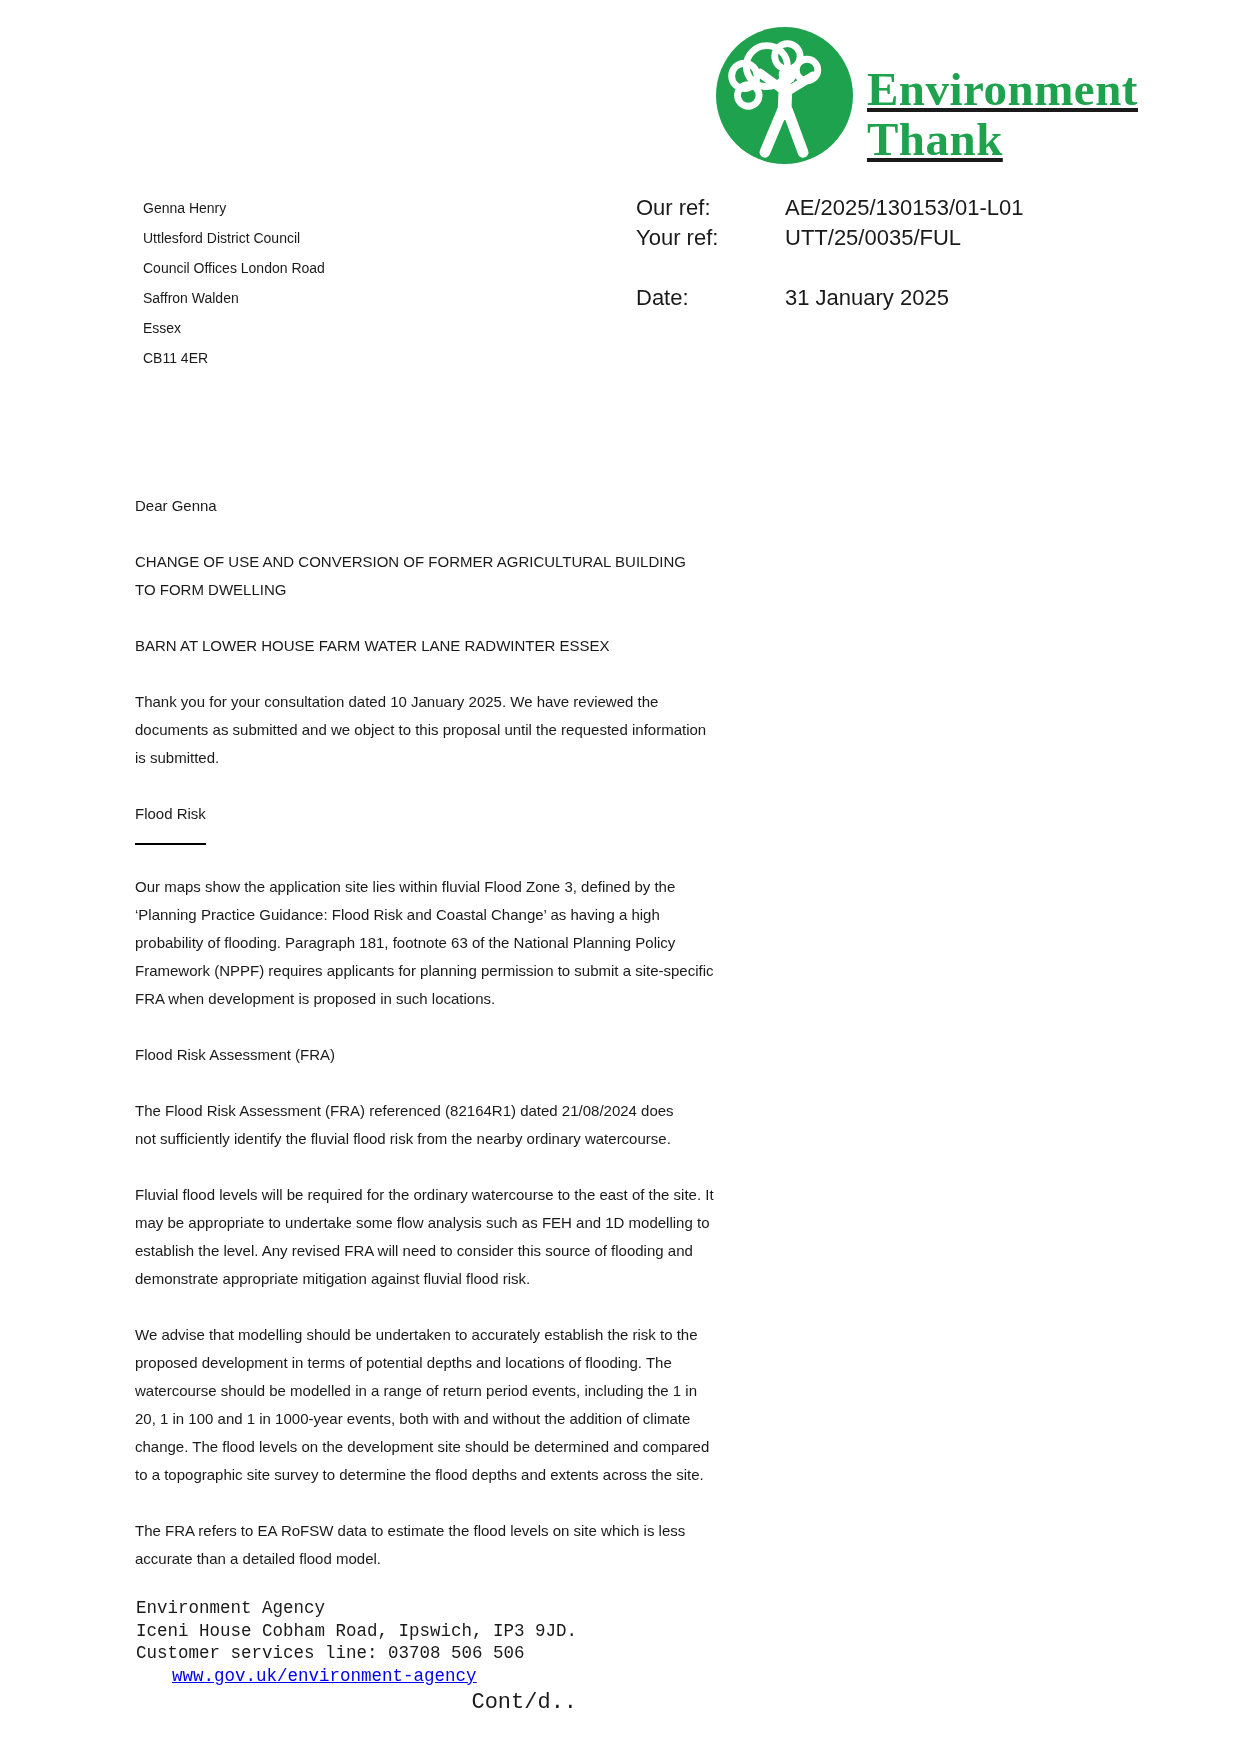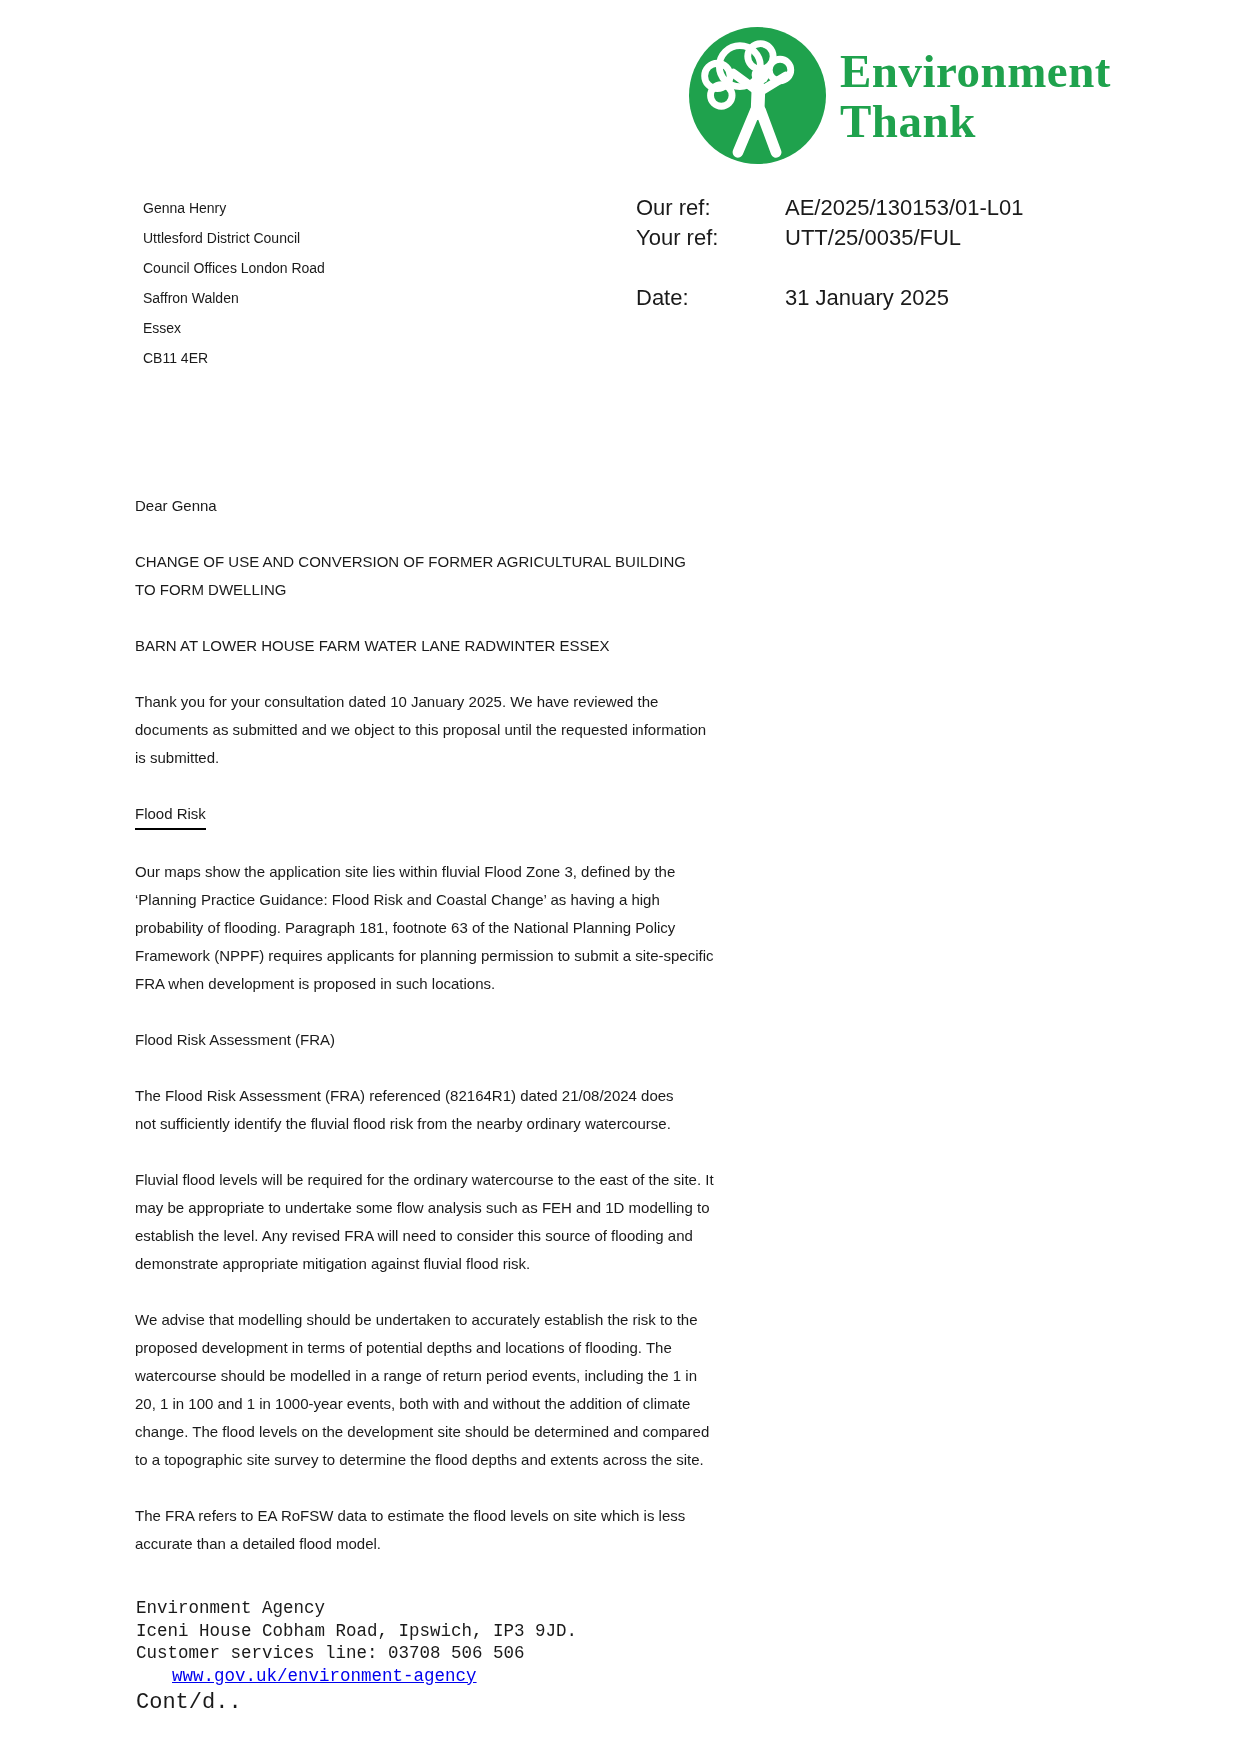--- a/index.html
+++ b/index.html
@@ -11,23 +11,24 @@
     background: #ffffff;
     font-family: "Liberation Sans", sans-serif;
     color: #1a1a1a;
     overflow: hidden;
   }
 
   
   .logo {
     position: absolute;
     top: 27px;
-    left: 689px;
+    left: 716px;
     display: flex;
-    align-items: center;
+    align-items: flex-end;
+    text-decoration: underline;
   }
   .logo-mark { display: block; width: 137px; height: 137px; }
   .logo-wordmark {
     margin-left: 14px;
     font-family: "Liberation Serif", serif;
     font-weight: 600;
     font-size: 47px;
     line-height: 50px;
     color: var(--brand-green, #1FA24D);
     letter-spacing: 0.5px;
@@ -62,21 +63,21 @@
     top: 492px;
     left: 135px;
     width: 1060px;
     font-size: 15px;
     line-height: 28px;
   }
   .letter-body p { margin: 0 0 28px 0; white-space: pre; }
   .heading-underline {
     display: inline-block;
     border-bottom: 2.5px solid #000;
-    padding-bottom: 0;
+    padding-bottom: 15px;
   }
 
   
   .letter-footer {
     position: absolute;
     top: 1597px;
     left: 136px;
     font-size: 17.5px;
     line-height: 22.5px;
     font-family: Liberation Mono, monospace;
@@ -85,20 +86,21 @@
     color: var(--link-color, #0000EE);
     text-decoration: underline;
     cursor: pointer;
     display: inline-block;
     margin-left: 36px;
   }
   .continued {
     font-size: 22px;
     line-height: 28px;
     margin-top: 2px;
+    text-align: right;
   }
 </style>
 </head>
 <body>
 
 <div class="page">
 
   <div class="logo">
     <svg class="logo-mark" viewBox="0 0 140 140" aria-hidden="true">
       <circle cx="70" cy="70" r="70" fill="var(--brand-green, #1FA24D)"></circle>

